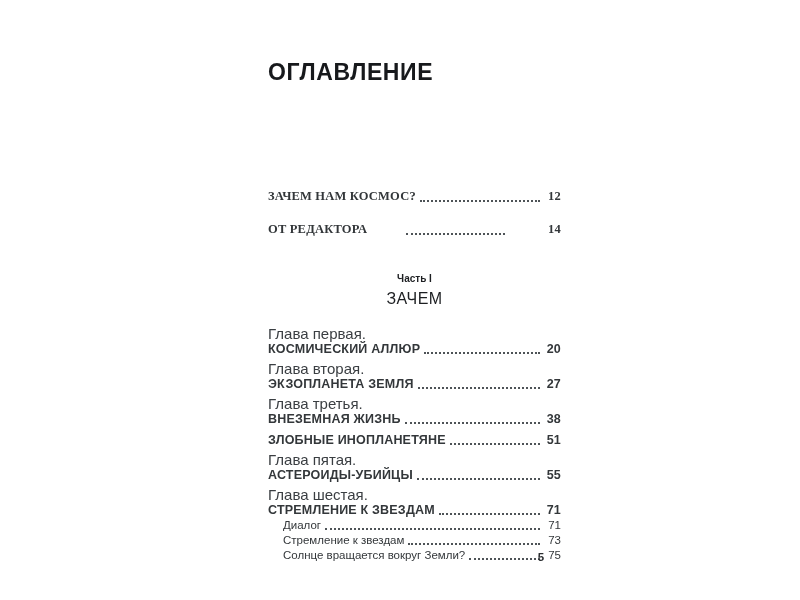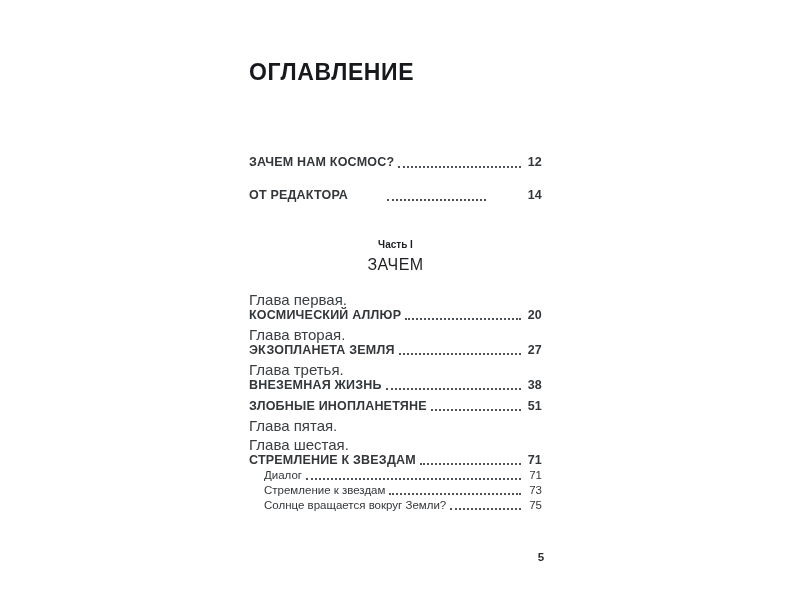--- a/index.html
+++ b/index.html
@@ -6,32 +6,32 @@
   .page {
     position: relative;
     width: 800px; height: 600px;
     background: #ffffff;
     font-family: "Liberation Sans", "DejaVu Sans", sans-serif;
     color: #33373a;
     overflow: hidden;
   }
   .content {
     position: absolute;
-    left: 249px; top: 58px;
+    left: 268px; top: 58px;
     width: 293px;
   }
   h1.toc-title {
     margin: 0;
     font-size: 23px;
     line-height: 28px;
     font-weight: 700;
     letter-spacing: 0.6px;
     color: #17191c;
   }
-  .frontmatter { margin-top: 68px; }
+  .frontmatter { margin-top: 102px; font-family: Liberation Serif, serif; }
   .row {
     display: flex;
     align-items: flex-end;
     line-height: 17px;
     font-size: 12.5px;
     font-weight: 700;
     letter-spacing: 0.2px;
     color: #33373a;
   }
   .frontmatter .row { margin-bottom: 16px; }
@@ -143,20 +143,25 @@
       <div class="chapter">
         <div class="row">
           <span class="lbl">ЗЛОБНЫЕ ИНОПЛАНЕТЯНЕ</span>
           <span class="leader"></span>
           <span class="pg">51</span>
         </div>
       </div>
 
       <div class="chapter">
         <div class="caption">Глава пятая.</div>
+        <div class="row">
+          <span class="lbl">АСТЕРОИДЫ-УБИЙЦЫ</span>
+          <span class="leader"></span>
+          <span class="pg">55</span>
+        </div>
       </div>
 
       <div class="chapter">
         <div class="caption">Глава шестая.</div>
         <div class="row">
           <span class="lbl">СТРЕМЛЕНИЕ К ЗВЕЗДАМ</span>
           <span class="leader"></span>
           <span class="pg">71</span>
         </div>
         <div class="subentries">

